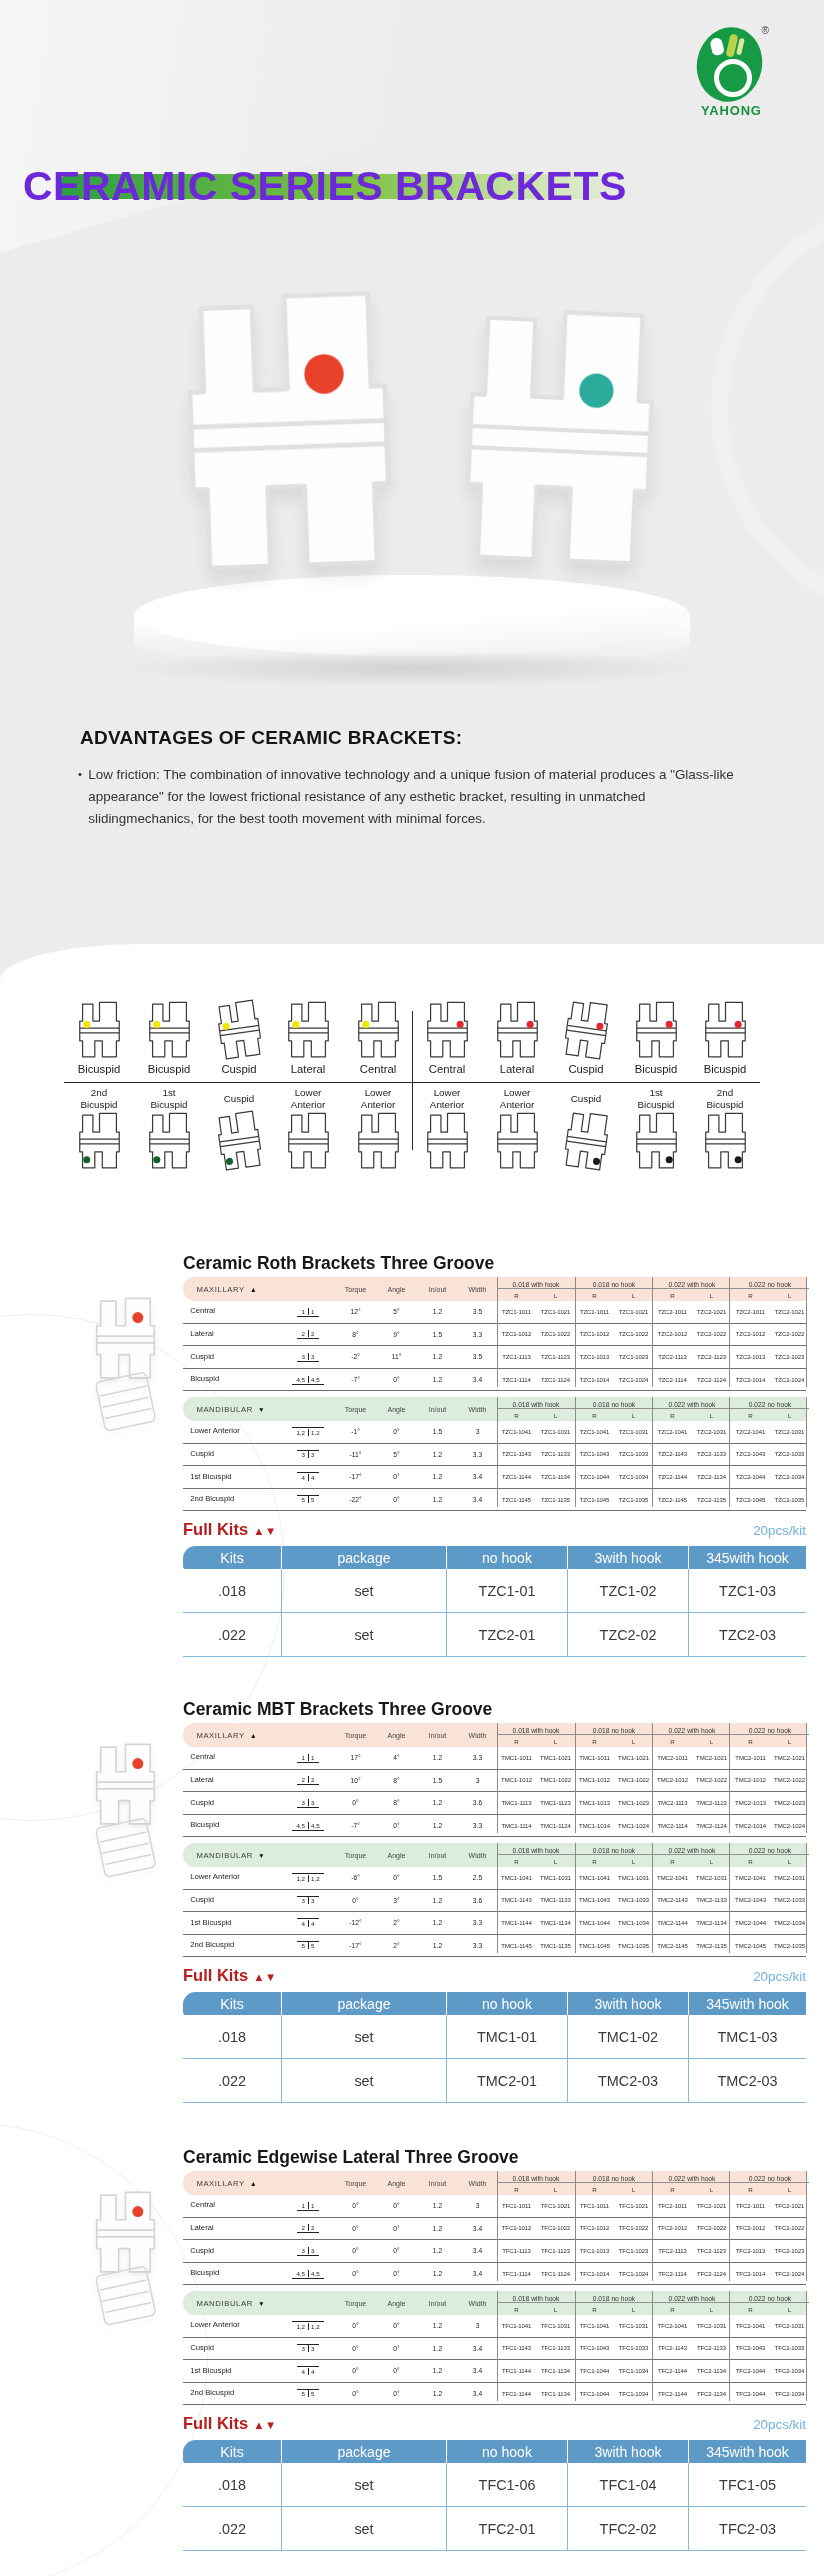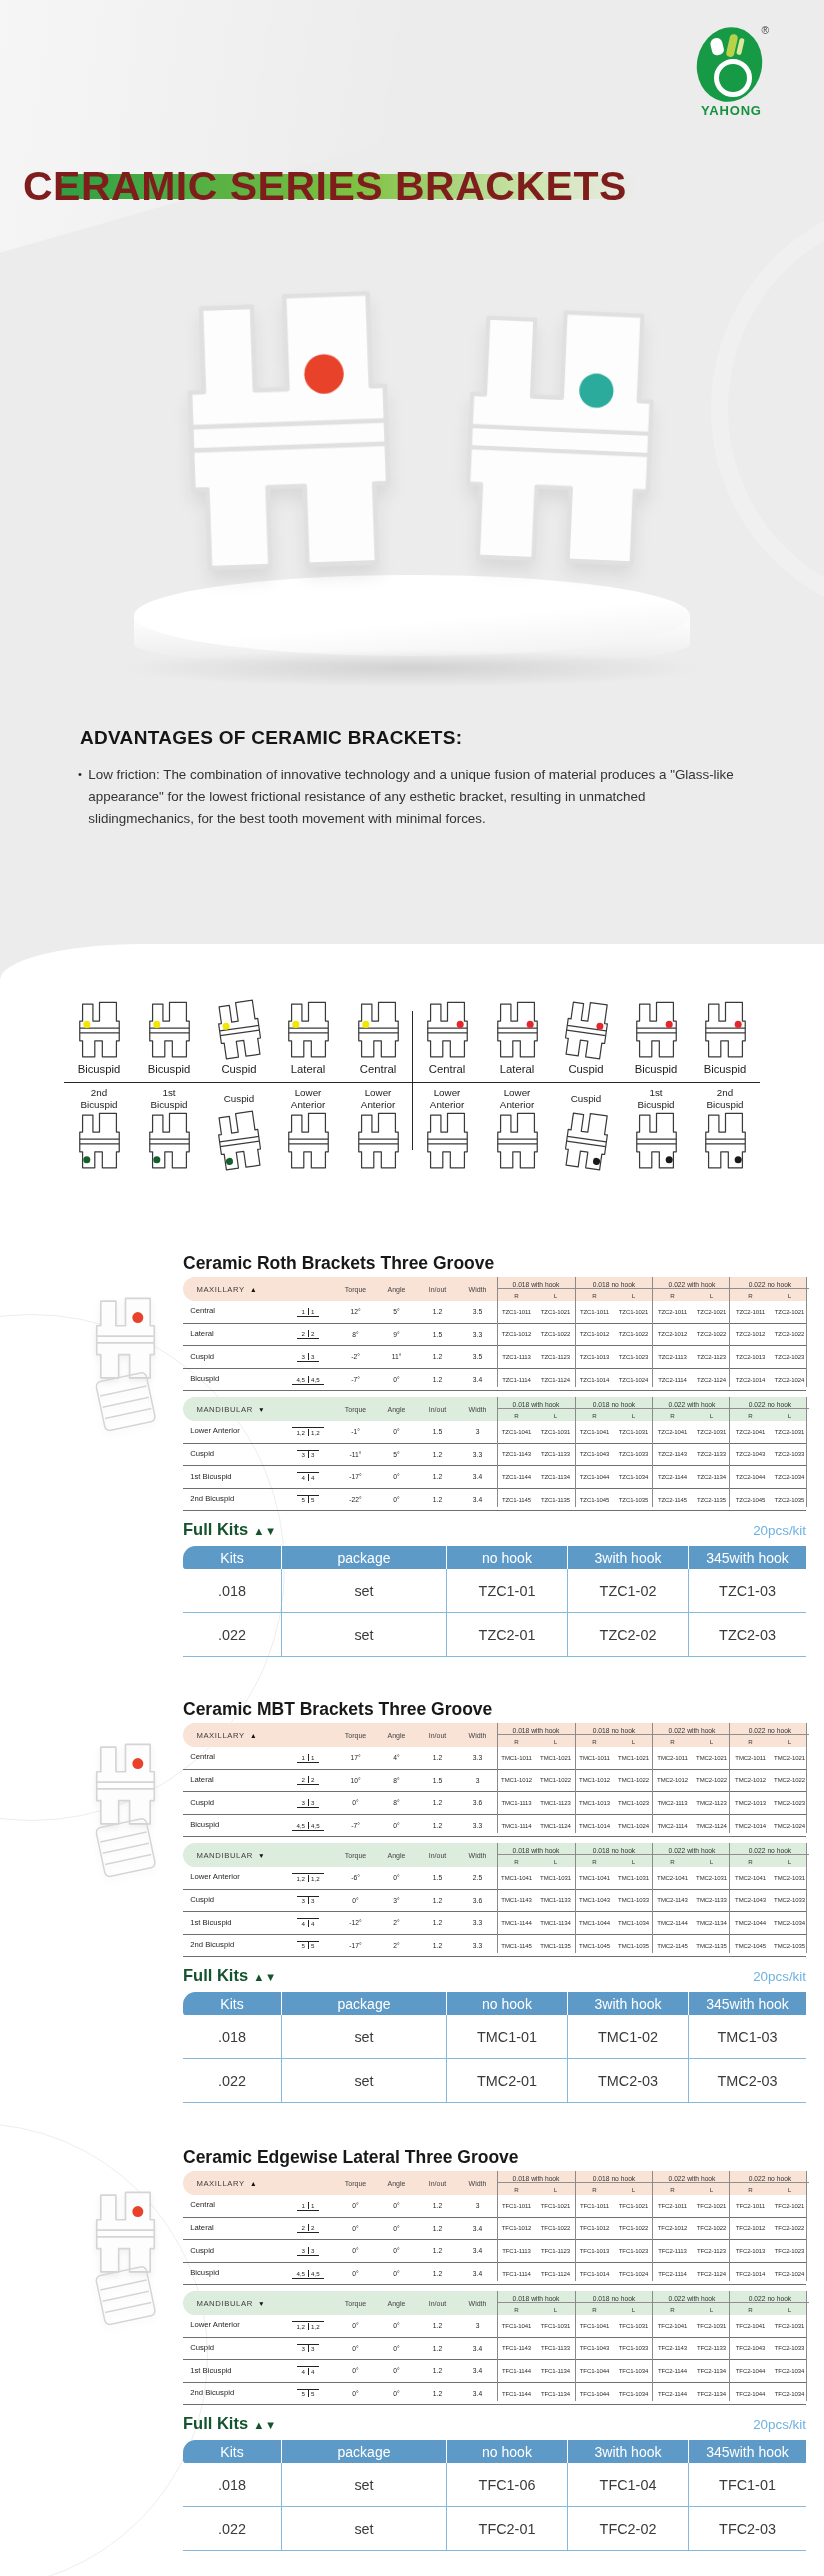--- a/index.html
+++ b/index.html
@@ -14,21 +14,21 @@
   .arc1{left:-222px;top:1314px;width:505px;height:505px;}
   .arc2{left:-258px;top:2123px;width:464px;height:464px;}
   .arc3{left:711px;top:196px;width:392px;height:392px;border:17.5px solid rgba(255,255,255,.55);}
   .panel{position:absolute;left:0;top:944px;width:824px;height:2935px;background:#fff;
     border-radius:144px 0 0 0 / 36px 0 0 0;}
 
   
   .title-bar{position:absolute;left:58px;top:174px;width:580px;height:25px;border-radius:12.4px;
     background:linear-gradient(90deg,#2e9f43,#7fc243 52%,#cde5ae 82%,rgba(225,240,205,0));}
   .page-title{position:absolute;left:23px;top:163px;margin:0;font-size:41px;font-weight:900;
-    letter-spacing:0.5px;color:#7f1d1d;white-space:nowrap;}
+    letter-spacing:0.5px;color:#6d28d9;white-space:nowrap;}
   .logo{position:absolute;left:693px;top:26px;width:77px;height:93px;}
   .logo-oval{position:absolute;left:4.1px;top:1px;width:65px;height:75px;background:#169a46;border-radius:50%;transform:rotate(12deg);}
   .logo-ring{position:absolute;left:20.6px;top:33px;width:28px;height:28px;border:5.7px solid #fff;border-radius:50%;}
   .logo-tooth{position:absolute;left:17.5px;top:12.4px;width:12.4px;height:16.5px;background:#fff;border-radius:5.7px 5.7px 4.6px 4.6px;transform:rotate(-14deg);}
   .logo-brush{position:absolute;left:35px;top:8.2px;width:7.7px;height:23px;background:#b8d34a;border-radius:4.1px;transform:rotate(13deg);}
   .logo-brush2{position:absolute;left:45px;top:12.4px;width:4.6px;height:16.5px;background:#dce79a;border-radius:3.1px;transform:rotate(13deg);}
   .logo-reg{position:absolute;right:1px;top:-1px;font-size:10.3px;color:#444;}
   .logo-name{position:absolute;left:-3.1px;top:77px;width:83px;text-align:center;font-size:13px;font-weight:800;color:#15913f;letter-spacing:0.8px;}
 
   
@@ -89,21 +89,21 @@
   .teeth{display:inline-flex;align-items:stretch;padding:0.5px 2.1px 1px;}
   .teeth .n{font-size:6.2px;padding:0 2.6px;color:#222;}
   .teeth .bar{width:0.8px;background:#222;}
   .t-under{border-bottom:0.8px solid #222;} .t-over{border-top:0.8px solid #222;}
   .c-num{text-align:center;font-size:6.7px;color:#222;}
   .c-part{text-align:center;font-size:6px;letter-spacing:-0.1px;color:#2d2d2d;white-space:nowrap;}
   .vline{position:absolute;top:0;bottom:0;width:0.5px;background:#8a8a8a;}
 
   .kits{position:absolute;left:183px;top:268px;width:623px;}
   .kits-topline{display:flex;justify-content:space-between;align-items:baseline;height:19.6px;}
-  .kits-title{font-size:16.5px;font-weight:700;color:#14532d;}
+  .kits-title{font-size:16.5px;font-weight:700;color:#b91c1c;}
   .kits-title .arrows{font-size:11.3px;letter-spacing:0.5px;margin-left:5.2px;}
   .kits-pcs{font-size:13.4px;color:#6fb2e2;}
   .kgrid{display:grid;grid-template-columns:98px 165px 121px 121px 118px;}
   .kits-head{margin-top:6.7px;height:23px;background:#5e9ac8;border-radius:12.4px 0 0 3.1px;}
   .kits-head div{display:flex;align-items:center;justify-content:center;color:#fff;font-size:14px;border-left:1px solid #fff;}
   .kits-head div:first-child{border-left:none;}
   .kits-row{height:43px;border-bottom:1px solid #86b7dd;}
   .kits-row:last-child{border-bottom:1.5px solid #86b7dd;}
   .kits-row div{display:flex;align-items:center;justify-content:center;height:100%;font-size:14.4px;color:#3a3a3a;border-left:1px solid #86b7dd;}
   .kits-row div:first-child{border-left:none;}
@@ -1086,21 +1086,21 @@
             <div>package</div>
             <div>no hook</div>
             <div>3with hook</div>
             <div>345with hook</div>
           </div>
           <div class="kits-row kgrid">
             <div>.018</div>
             <div>set</div>
             <div>TFC1-06</div>
             <div>TFC1-04</div>
-            <div>TFC1-01</div>
+            <div>TFC1-05</div>
           </div>
           <div class="kits-row kgrid">
             <div>.022</div>
             <div>set</div>
             <div>TFC2-01</div>
             <div>TFC2-02</div>
             <div>TFC2-03</div>
           </div>
         </div>
       </section>

